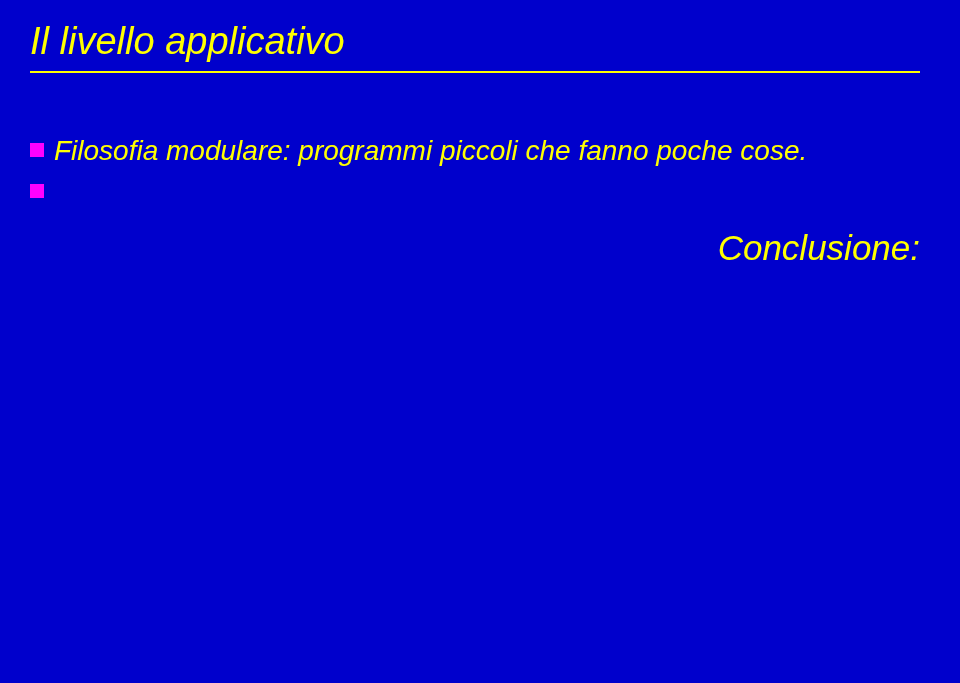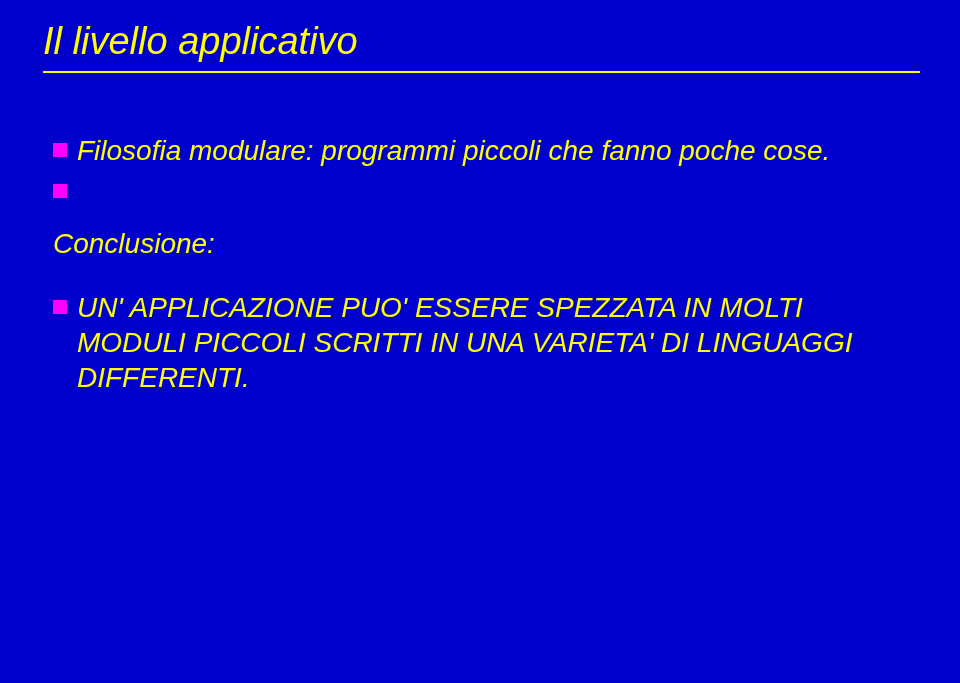--- a/index.html
+++ b/index.html
@@ -9,37 +9,38 @@
     height: 683px;
     background: #0000cc;
     font-family: Arial, Helvetica, sans-serif;
     overflow: hidden;
   }
   .slide {
     width: 960px;
     height: 683px;
     position: relative;
     box-sizing: border-box;
-    padding: 20px 40px 40px 43px;
+    padding: 20px 40px 40px 30px;
   }
   .title {
     color: #ffff00;
     font-size: 38px;
     font-style: italic;
     font-weight: normal;
     margin: 0 0 8px 0;
   }
   .title-underline {
     border: none;
     border-top: 2px solid #ffff00;
     margin: 0 0 60px 0;
     width: 100%;
   }
   .content {
-    margin-left: 10px;
+    margin-left: 0;
+    text-align: right;
   }
   .bullet-row {
     display: flex;
     align-items: flex-start;
     margin-bottom: 6px;
   }
   .square {
     width: 14px;
     height: 14px;
     background: #ff00ff;
@@ -48,21 +49,21 @@
     margin-right: 10px;
   }
   .bullet-text {
     color: #ffff00;
     font-size: 28px;
     line-height: 1.25;
     font-style: italic;
   }
   .conclusion-label {
     color: #ffff00;
-    font-size: 28px;
+    font-size: 35px;
     font-style: italic;
     margin: 30px 0 30px 0;
   }
   .sub-indent {
     margin-left: 26px;
   }
 </style>
 </head>
 <body>
 
@@ -78,23 +79,15 @@
       <div class="bullet-text">Filosofia modulare: programmi piccoli che fanno poche cose.</div>
     </div>
 
 
     <div class="bullet-row">
       <div class="square"></div>
     </div>
 
     <div class="conclusion-label">Conclusione:</div>
 
-    <div class="bullet-row">
-      <div class="square"></div>
-      <div class="bullet-text">
-        <span>UN' APPLICAZIONE PUO' ESSERE SPEZZATA IN MOLTI</span><br>
-        <span class="sub-indent" style="margin-left:0;">MODULI PICCOLI SCRITTI IN UNA VARIETA' DI LINGUAGGI</span><br>
-        <span>DIFFERENTI.</span>
-      </div>
-    </div>
 
   </div>
 </div>
 
 </body></html>

